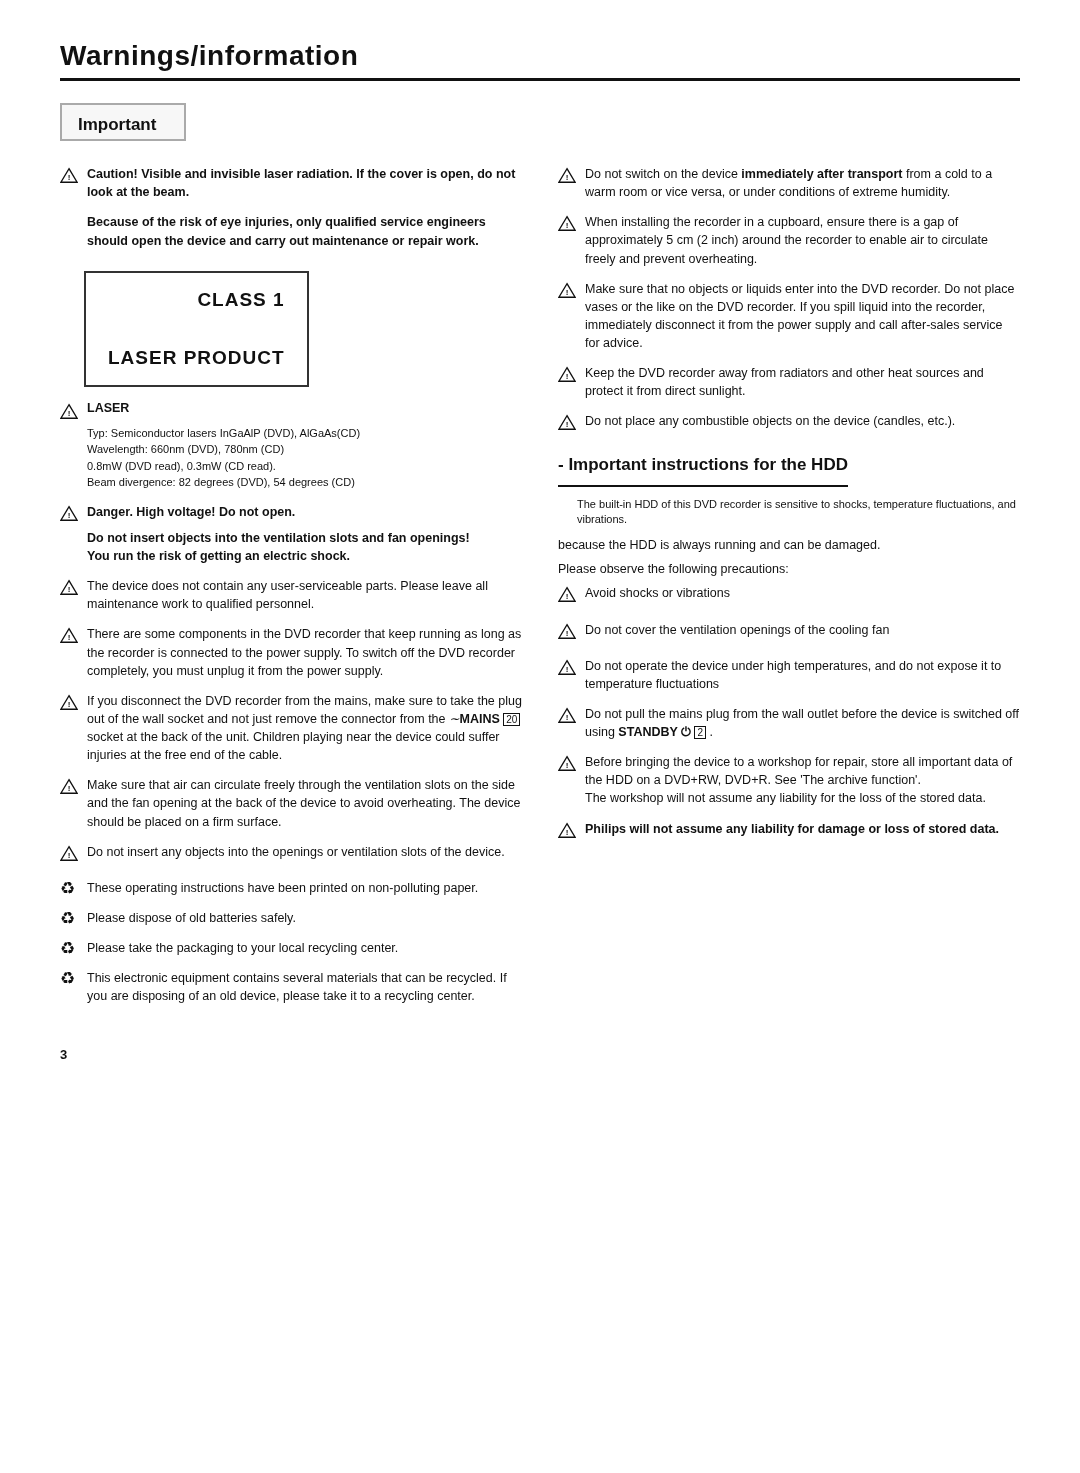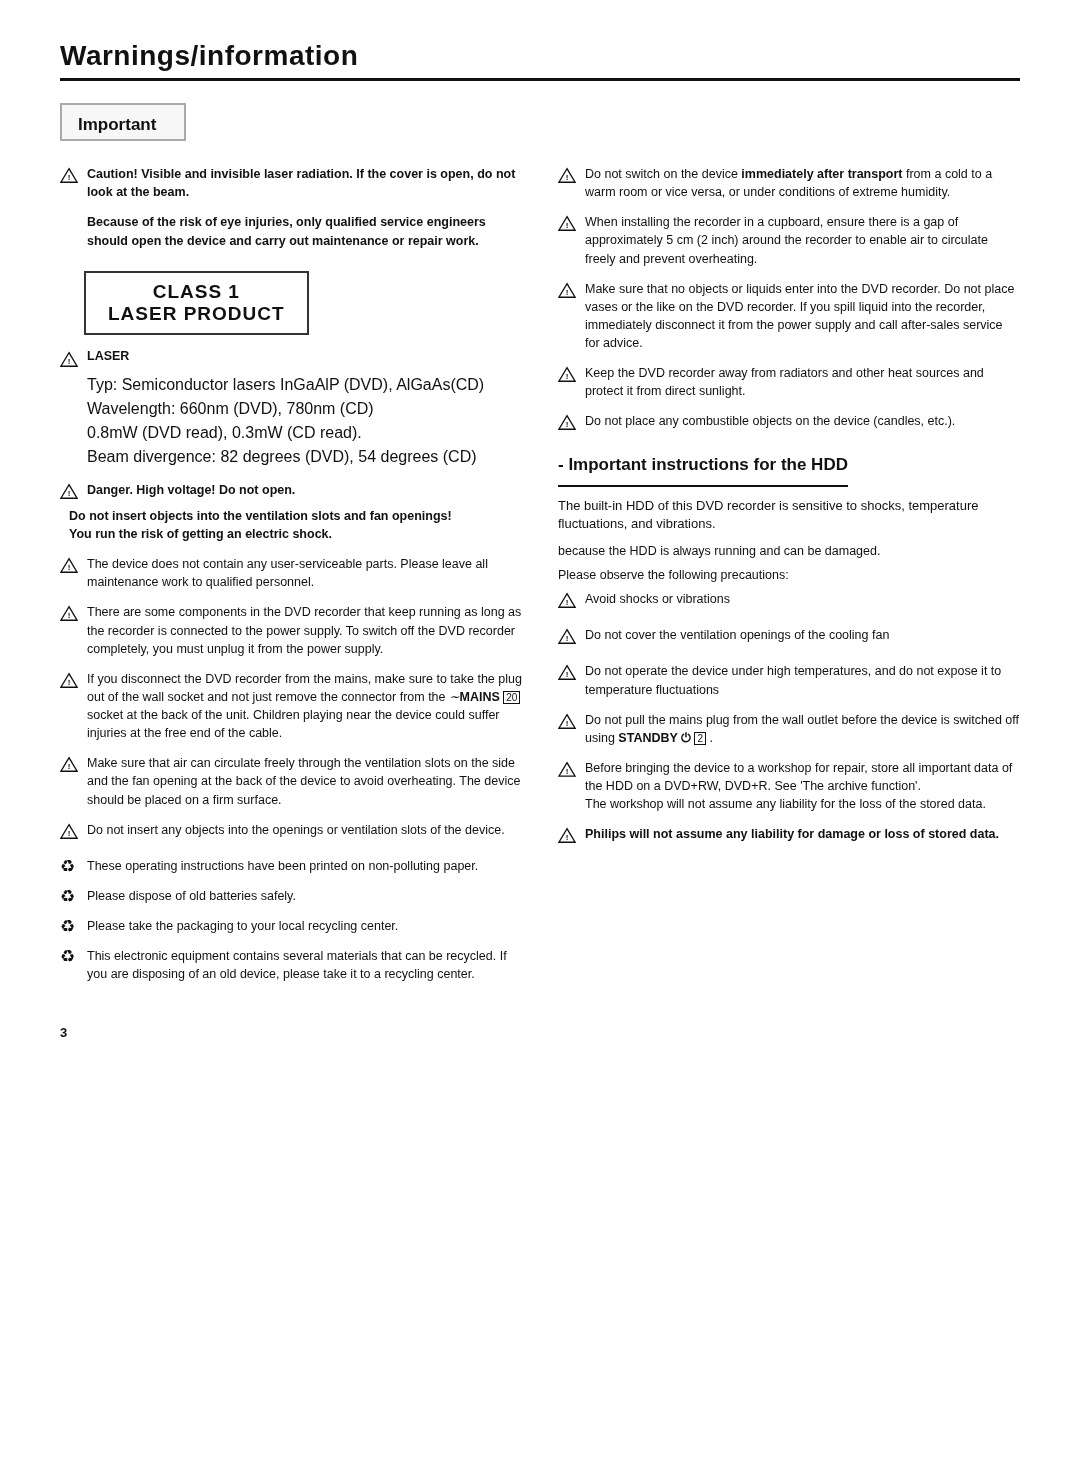--- a/index.html
+++ b/index.html
@@ -70,65 +70,67 @@
     }
     .warning-text {
       flex: 1;
     }
     .warning-text b, .warning-text strong {
       font-weight: bold;
     }
     .laser-box {
       border: 2.5px solid #333;
       display: inline-block;
-      padding: 8px 22px;
-      text-align: center;
+      padding: 16px 22px;
+      text-align: right;
       margin: 10px 0 14px 24px;
     }
     .laser-box .class-text {
       font-size: 19px;
       font-weight: bold;
       letter-spacing: 1px;
       display: block;
     }
     .laser-box .laser-product-text {
       font-size: 19px;
       font-weight: bold;
       letter-spacing: 1px;
       display: block;
+      margin-top: 36px;
     }
     .laser-section {
       margin-bottom: 12px;
     }
     .laser-header {
       display: flex;
       align-items: flex-start;
       font-size: 12.5px;
     }
     .laser-details {
-      font-size: 16px;
+      font-size: 11px;
       line-height: 1.5;
       margin-left: 27px;
       margin-top: 2px;
     }
     .section-divider {
       margin: 18px 0 10px 0;
     }
     .hdd-title {
       font-size: 17px;
       font-weight: bold;
       border-bottom: 2px solid #111;
       padding-bottom: 10px;
       margin-bottom: 10px;
       display: inline-block;
     }
     .hdd-intro {
-      font-size: 13px;
+      font-size: 11px;
       line-height: 1.45;
       margin-bottom: 10px;
+      margin-left: 19px;
     }
     .hdd-bold-warning {
       font-weight: bold;
       font-size: 12.5px;
       margin-bottom: 6px;
     }
     .hdd-sub {
       font-size: 12.5px;
       margin-bottom: 10px;
     }
@@ -145,21 +147,21 @@
       margin-bottom: 12px;
       font-size: 12.5px;
       line-height: 1.45;
     }
     .danger-header {
       display: flex;
       align-items: flex-start;
       margin-bottom: 2px;
     }
     .danger-body {
-      margin-left: 9px;
+      margin-left: 27px;
     }
   </style>
 </head>
 <body>
 
 
 
 
 <h1 class="page-title">Warnings/information</h1>
 <hr class="title-rule">

